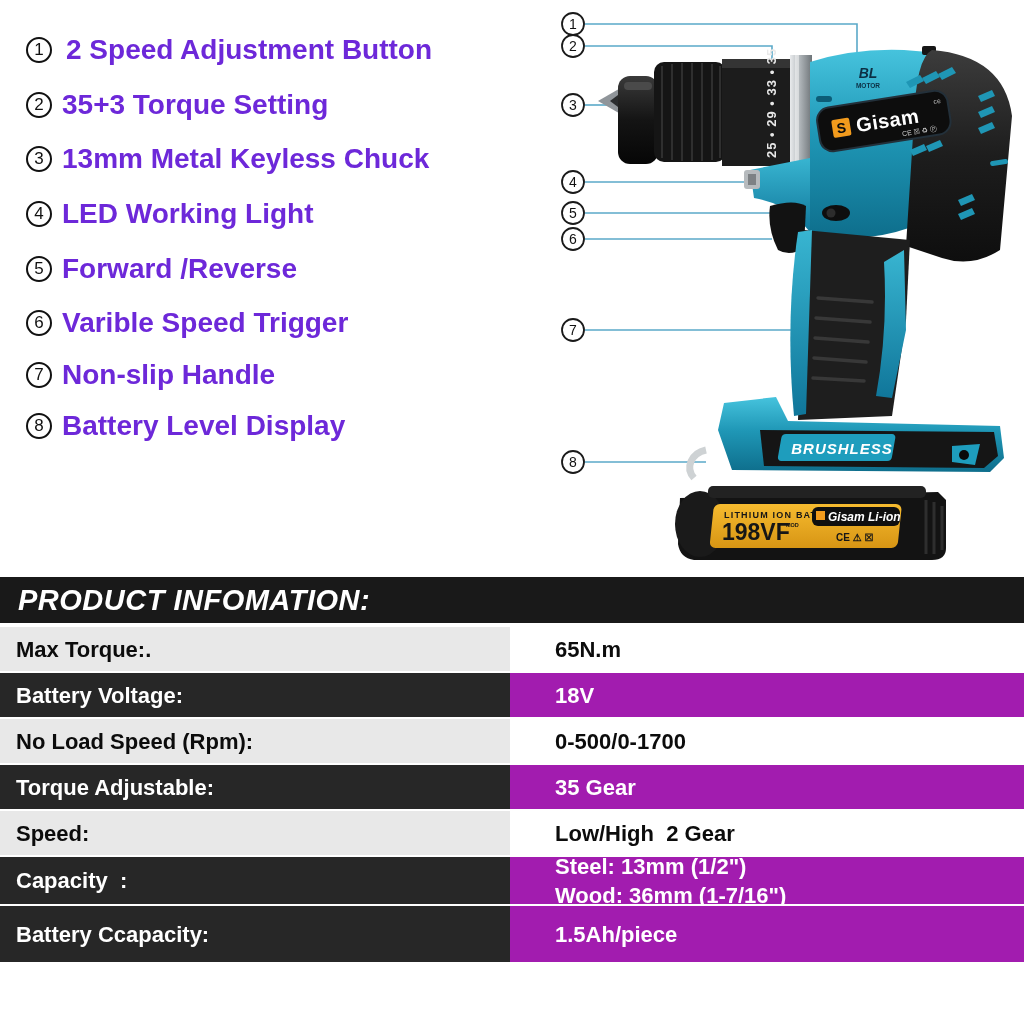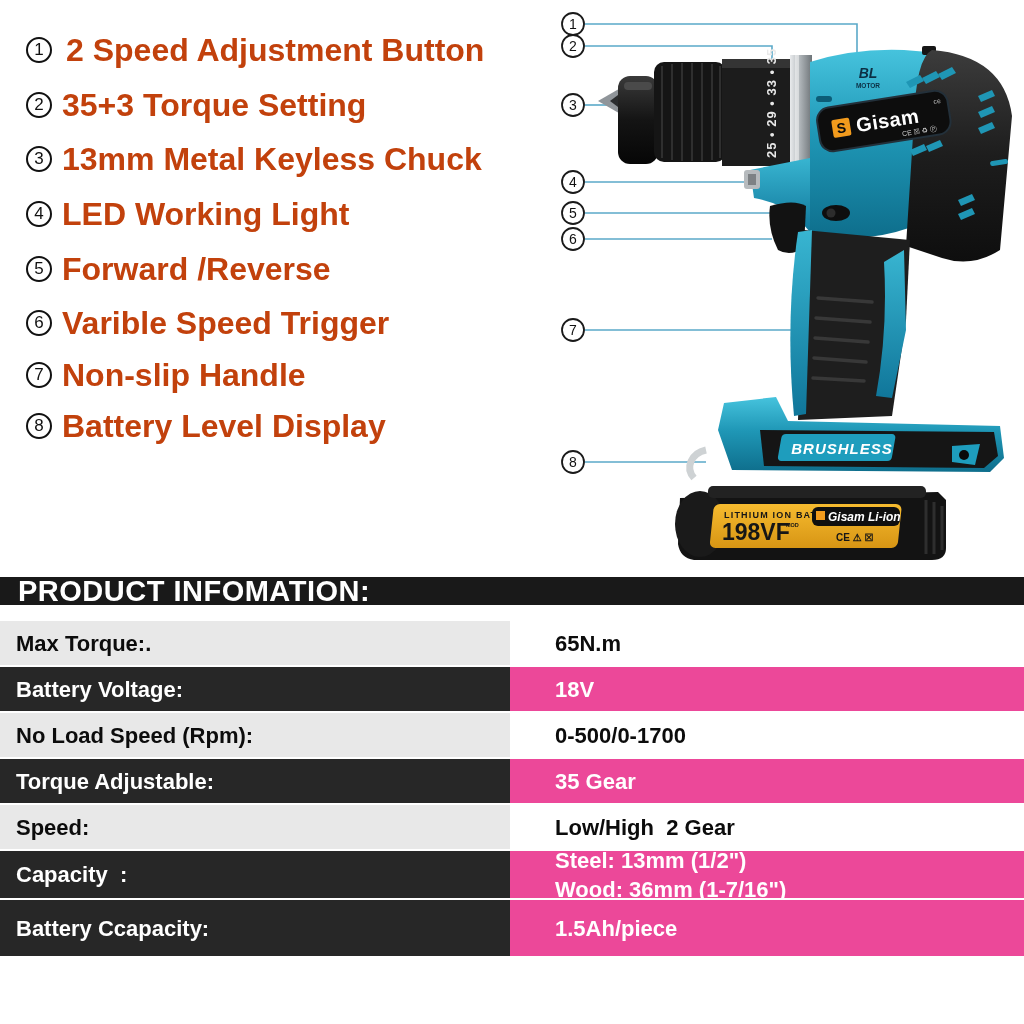--- a/index.html
+++ b/index.html
@@ -17,41 +17,41 @@
   .feature-item:nth-child(5){top:223px;}
   .feature-item:nth-child(6){top:277px;}
   .feature-item:nth-child(7){top:329px;}
   .feature-item:nth-child(8){top:380px;}
   .fnum{
     flex:0 0 auto;width:26px;height:26px;border:2px solid #111;border-radius:50%;
     display:flex;align-items:center;justify-content:center;
     font-size:17px;font-weight:400;color:#111;box-sizing:border-box;
   }
   .feature-item:nth-child(1) .flabel{margin-left:14px;}
-  .flabel{margin-left:10px;font-size:32px;font-weight:bold;color:#c2410c;white-space:pre;}
+  .flabel{margin-left:10px;font-size:28px;font-weight:bold;color:#6d28d9;white-space:pre;}
   
   .figure{position:absolute;left:554px;top:0;width:470px;height:575px;}
   .figure svg{display:block;}
   
   .spec{position:absolute;left:0;top:577px;width:1024px;}
   .spec-header{
-    height:28px;background:#191919;color:#fff;display:flex;align-items:center;
-    padding-left:18px;font-size:29px;font-weight:bold;letter-spacing:.5px;margin-bottom:16px;
+    height:46px;background:#191919;color:#fff;display:flex;align-items:center;
+    padding-left:18px;font-size:29px;font-weight:bold;letter-spacing:.5px;margin-bottom:4px;font-style:italic;
   }
   .spec-row{display:flex;margin-bottom:2px;}
   .spec-row .cell{display:flex;align-items:center;box-sizing:border-box;}
   .spec-row .label{width:510px;padding-left:16px;}
   .spec-row .value{flex:1;padding-left:45px;flex-direction:column;align-items:flex-start;justify-content:center;}
   .spec-row{height:44px;text-align:right;}
   .spec-row.tall{height:47px;}
   .spec-row:last-child{height:56px;margin-bottom:0;}
   .spec-row.light .label{background:#e8e8e8;color:#0c0c0c;}
   .spec-row.light .value{background:#ffffff;color:#0c0c0c;}
   .spec-row.dark .label{background:#272727;color:#ffffff;}
-  .spec-row.dark .value{background:#ec4899;color:#ffffff;}
+  .spec-row.dark .value{background:#a21caf;color:#ffffff;}
   .spec-row span{font-size:22px;font-weight:bold;white-space:pre;line-height:29px;}
 </style>
 </head>
 <body>
 
 <div class="canvas">
 
   <div class="features">
     <div class="feature-item">
       <span class="fnum">1</span>

